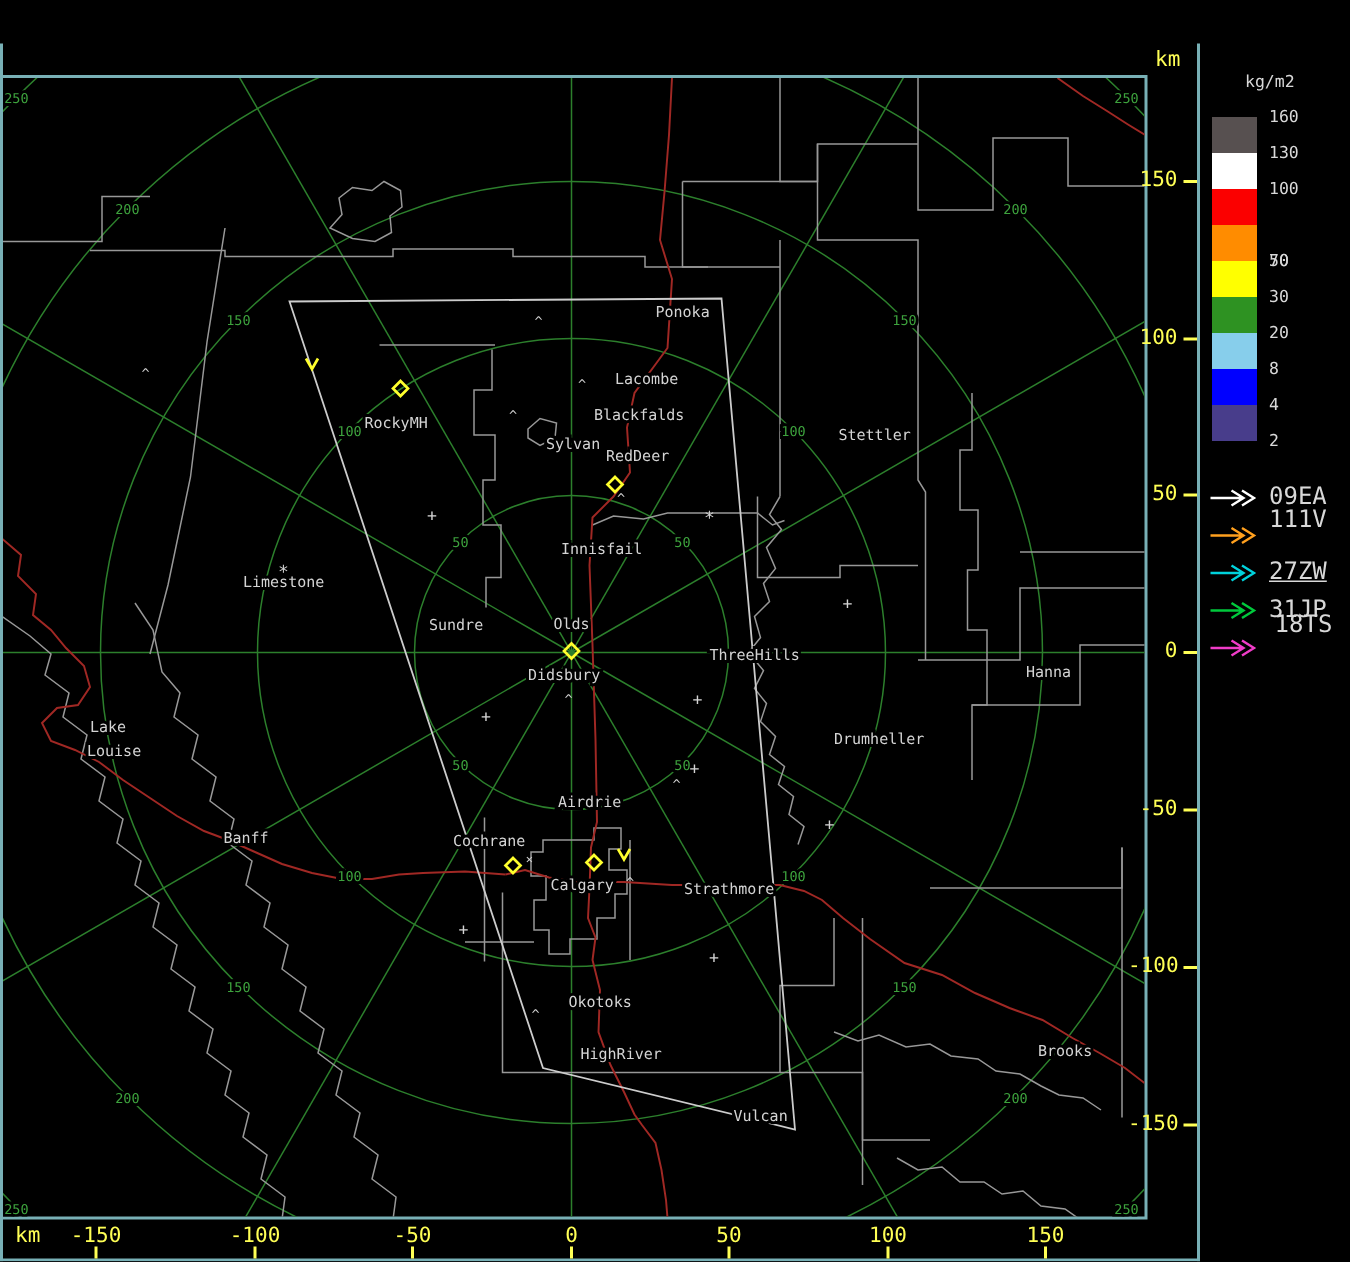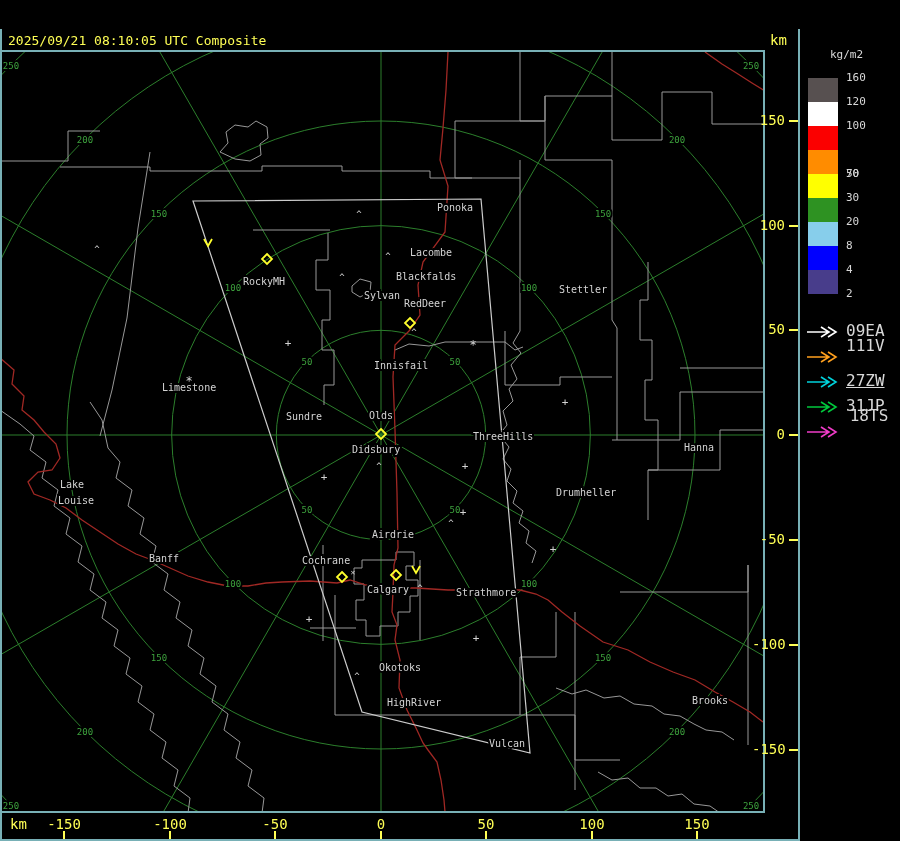--- a/index.html
+++ b/index.html
@@ -23,21 +23,20 @@
   #legend .unit{position:absolute;left:30px;top:48px;color:#d8d8d8;font-size:11px;}
   .lg-block{position:absolute;left:8px;width:30px;height:24px;}
   .lg-label{position:absolute;left:46px;width:40px;color:#d8d8d8;font-size:11px;}
   .trk-label{position:absolute;left:46px;width:46px;color:#d8d8d8;font-size:16px;}
   .trk-arrow{position:absolute;left:6px;width:34px;height:12px;}
 </style>
 </head>
 <body>
 
 <div class="screen" style="--frame: #78b0b6; --yellow: #ffff55;">
-  <div class="abs timestamp">2025/09/21 08:10:05 UTC Composite</div>
   <div class="abs km-top">km</div>
 
   <div class="abs" id="map-frame">
     <svg id="map-svg" width="761" height="759" viewBox="2 52 761 759" xmlns="http://www.w3.org/2000/svg">
         <circle cx="381" cy="435" r="104.665" fill="none" stroke="#2c7f2c" stroke-width="1"></circle>
         <circle cx="381" cy="435" r="209.33" fill="none" stroke="#2c7f2c" stroke-width="1"></circle>
         <circle cx="381" cy="435" r="313.995" fill="none" stroke="#2c7f2c" stroke-width="1"></circle>
         <circle cx="381" cy="435" r="418.66" fill="none" stroke="#2c7f2c" stroke-width="1"></circle>
         <circle cx="381" cy="435" r="523.325" fill="none" stroke="#2c7f2c" stroke-width="1"></circle>
         <line x1="381" y1="435" x2="1181" y2="435" stroke="#2c7f2c" stroke-width="1"></line>
@@ -204,21 +203,21 @@
       <div class="ax-label" style="left: 673px; top: 816px; width: 48px; text-align: center;">150</div>
       <div class="tickmark" style="left: 696px; top: 831px; width: 2px; height: 8px;"></div>
     </div>
 
   <div class="abs" id="legend">
     <div class="unit">kg/m2</div>
     <div id="legend-blocks">
         <div class="lg-block" style="top: 78px; background: rgb(87, 80, 80);"></div>
         <div class="lg-label" style="top: 71px;">160</div>
         <div class="lg-block" style="top: 102px; background: rgb(255, 255, 255);"></div>
-        <div class="lg-label" style="top: 95px;">120</div>
+        <div class="lg-label" style="top: 95px;">130</div>
         <div class="lg-block" style="top: 126px; background: rgb(251, 0, 0);"></div>
         <div class="lg-label" style="top: 119px;">100</div>
         <div class="lg-block" style="top: 150px; background: rgb(255, 140, 0);"></div>
         <div class="lg-label" style="top: 143px; margin-top: 24px;">70</div>
         <div class="lg-block" style="top: 174px; background: rgb(255, 255, 0);"></div>
         <div class="lg-label" style="top: 167px;">50</div>
         <div class="lg-block" style="top: 198px; background: rgb(46, 146, 34);"></div>
         <div class="lg-label" style="top: 191px;">30</div>
         <div class="lg-block" style="top: 222px; background: rgb(135, 206, 235);"></div>
         <div class="lg-label" style="top: 215px;">20</div>

